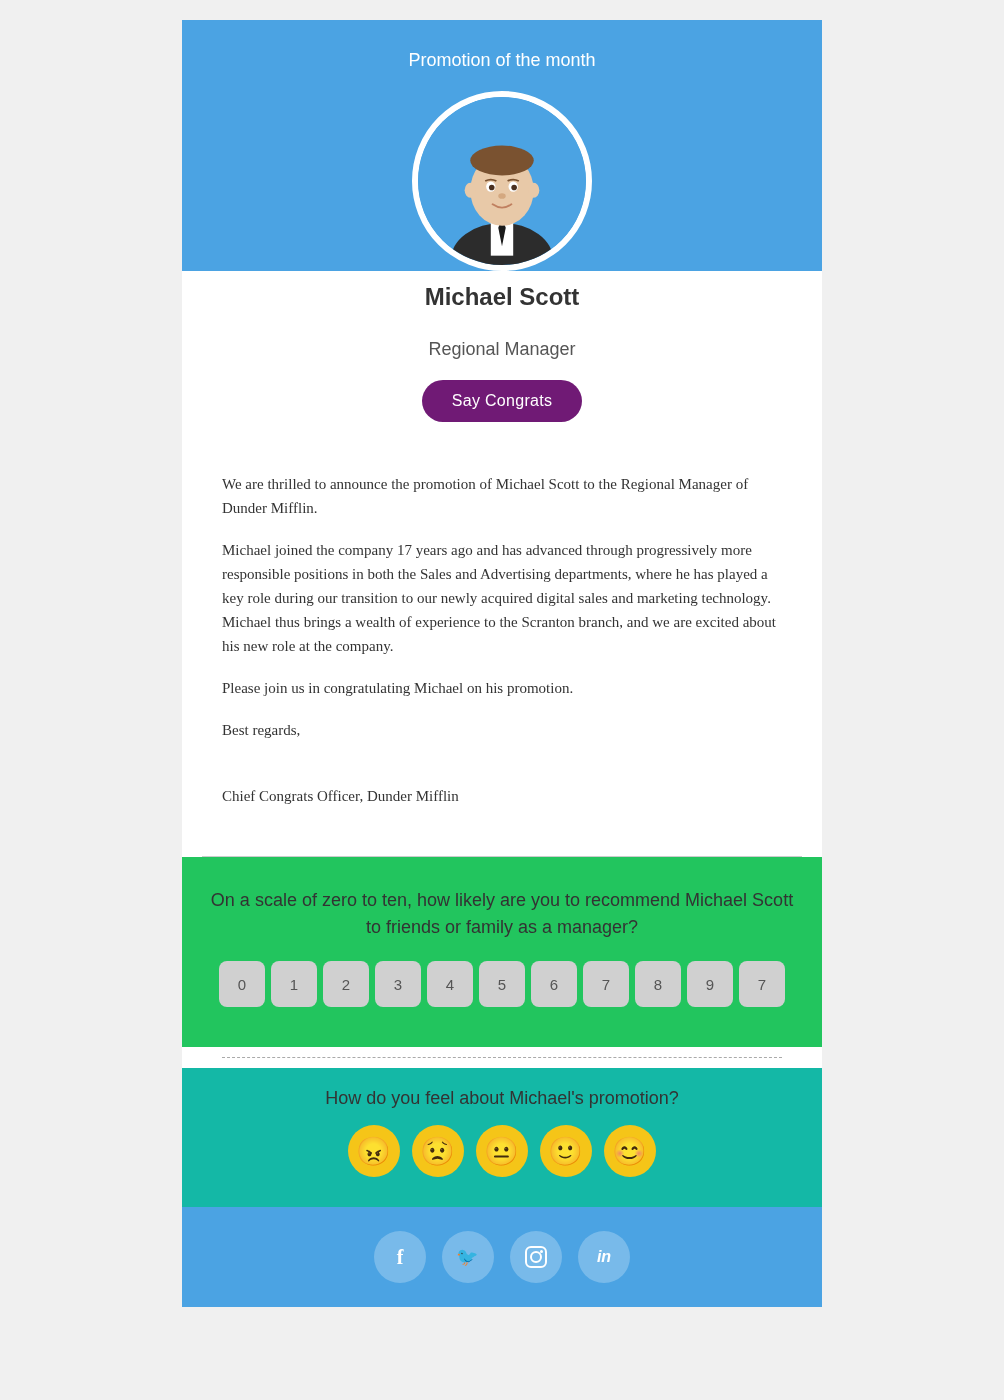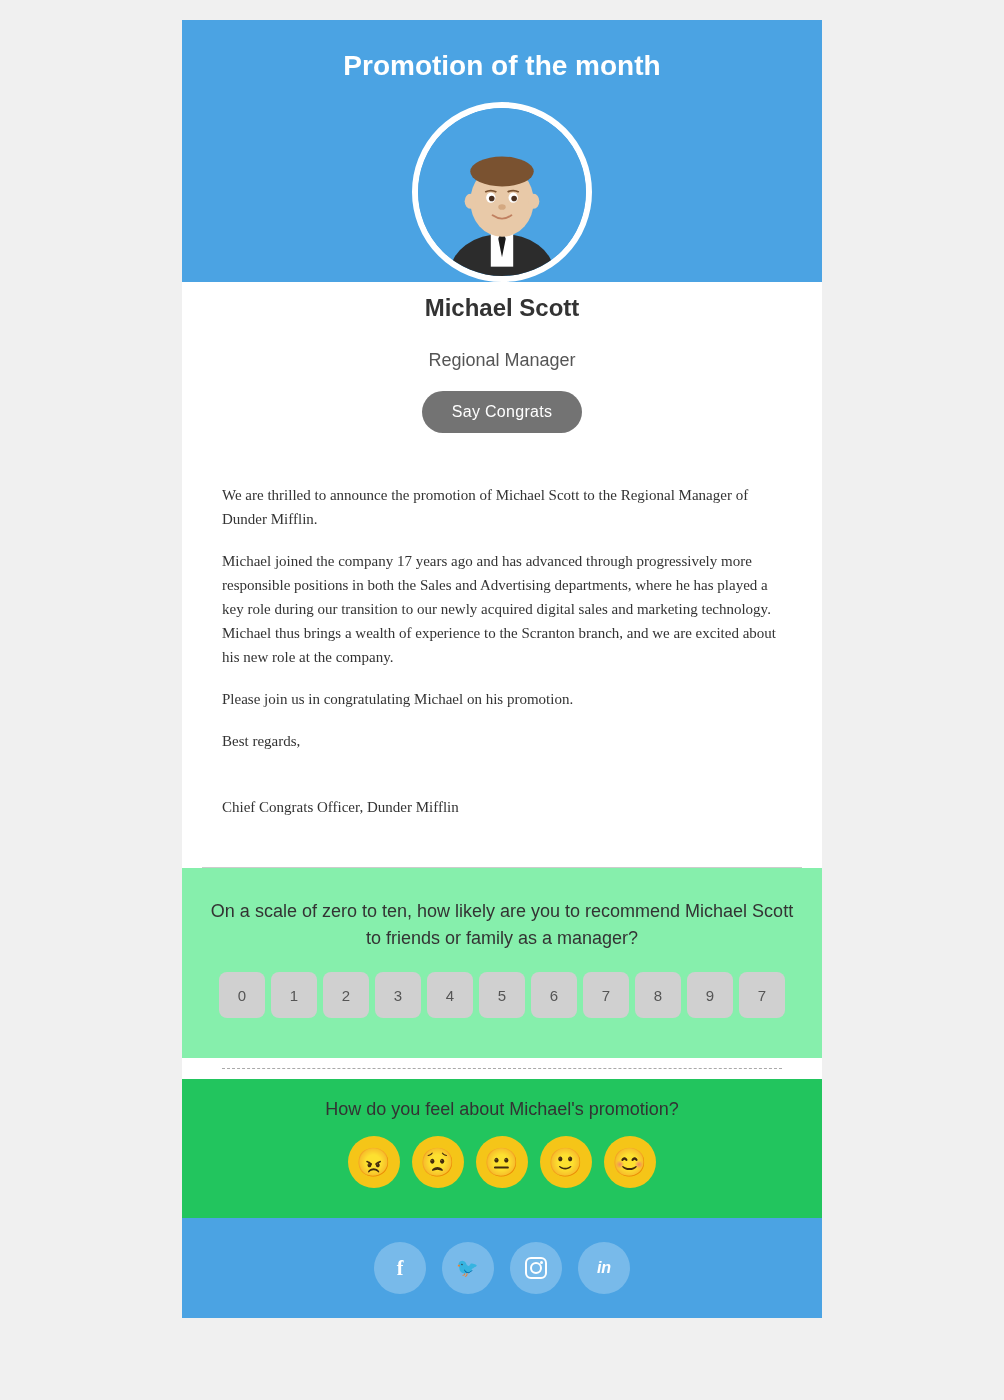--- a/index.html
+++ b/index.html
@@ -18,22 +18,22 @@
     }
 
     
     .header {
       background: #4BA3E3;
       text-align: center;
       padding: 30px 20px 0 20px;
     }
     .header-title {
       color: #fff;
-      font-size: 28px;
-      font-weight: bold;
+      font-size: 18px;
+      font-weight: normal;
       margin-bottom: 20px;
     }
     .avatar-container {
       width: 180px;
       height: 180px;
       border-radius: 50%;
       border: 6px solid #fff;
       overflow: hidden;
       margin: 0 auto;
       background: #4BA3E3;
@@ -59,21 +59,21 @@
       color: #333;
       margin-bottom: 6px;
     }
     .person-title {
       font-size: 18px;
       color: #555;
       margin-bottom: 20px;
       margin-top: 28px;
     }
     .say-congrats-btn {
-      background: #737373;
+      background: #701a75;
       color: #fff;
       border: none;
       border-radius: 25px;
       padding: 12px 30px;
       font-size: 16px;
       cursor: pointer;
       letter-spacing: 0.3px;
     }
 
     
@@ -92,21 +92,21 @@
     .divider {
       border: none;
       border-top: 1px solid #ccc;
       margin: 0 20px;
     }
 
     
     .nps-section {
       text-align: center;
       padding: 30px 28px 20px;
-      background: #86efac;
+      background: #22c55e;
     }
     .nps-question {
       font-size: 18px;
       color: #333;
       margin-bottom: 20px;
       line-height: 1.5;
     }
     .nps-scale {
       display: flex;
       justify-content: center;
@@ -132,21 +132,21 @@
     .dashed-divider {
       border: none;
       border-top: 1px dashed #aaa;
       margin: 10px 40px;
     }
 
     
     .emoji-section {
       text-align: center;
       padding: 20px 20px 30px;
-      background: #22c55e;
+      background: #14b8a6;
     }
     .emoji-question {
       font-size: 18px;
       color: #333;
       margin-bottom: 16px;
     }
     .emoji-row {
       display: flex;
       justify-content: center;
       gap: 12px;

